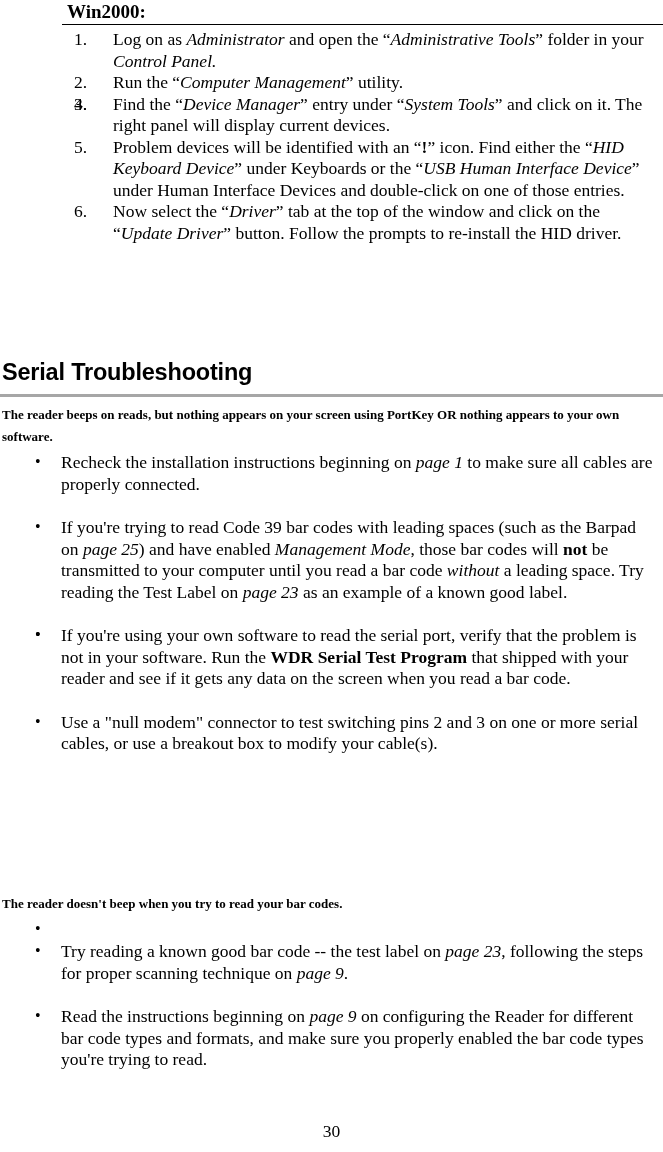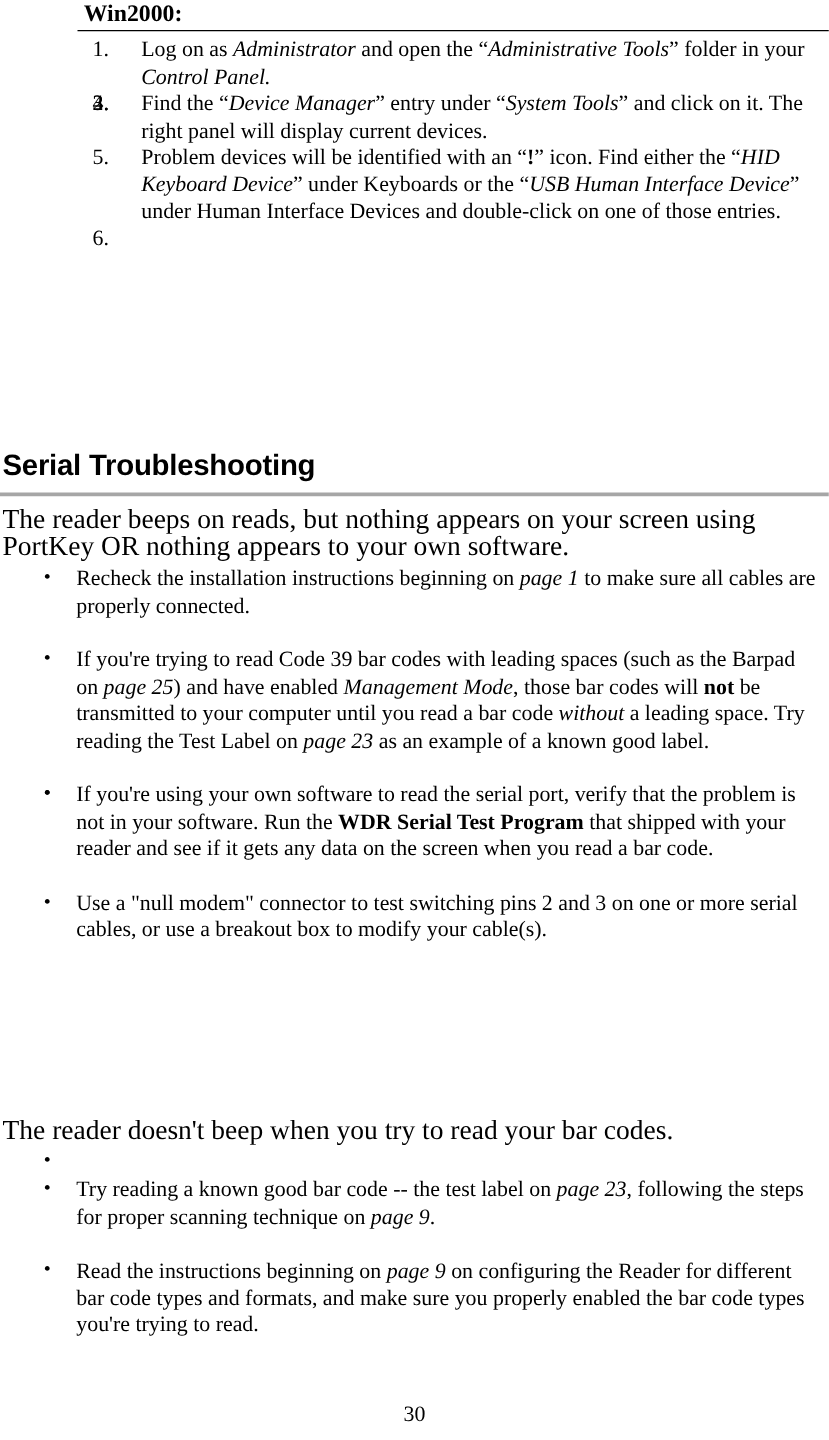--- a/index.html
+++ b/index.html
@@ -85,22 +85,22 @@
     top: 394px;
     width: 663px;
     height: 3px;
     background: #a6a6a6;
   }
 
   .q-head {
     position: absolute;
     left: 2px;
     width: 655px;
-    font-weight: normal;
-    font-size: 22px;
+    font-weight: bold;
+    font-size: 13px;
     line-height: 22px;
   }
   .q-head.q1 { top: 404px; }
   .q-head.q2 { top: 893px; }
 
   ul.bullets {
     position: absolute;
     left: 2px;
     width: 655px;
     margin: 0;
@@ -144,25 +144,25 @@
 <body>
 
 <div class="page">
 
   <div class="win-head">Win2000:</div>
 
   <div class="rule-thin"></div>
 
   <ol class="numlist">
       <li><span class="num">1.</span><span>Log on as <i>Administrator</i> and open the “<i>Administrative Tools</i>” folder in your <i>Control Panel.</i></span></li>
-      <li><span class="num">2.</span></li>
+      <li><span class="num">2.</span><span>Run the “<i>Computer Management</i>” utility.</span></li>
       <li><span class="num">3.</span></li>
       <li><span class="num">4.</span><span>Find the “<i>Device Manager</i>” entry under “<i>System Tools</i>” and click on it. The right panel will display current devices.</span></li>
       <li><span class="num">5.</span><span>Problem devices will be identified with an “<b>!</b>” icon. Find either the “<i>HID Keyboard Device</i>” under Keyboards or the “<i>USB Human Interface Device</i>” under Human Interface Devices and double-click on one of those entries.</span></li>
-      <li><span class="num">6.</span></li>
+      <li><span class="num">6.</span><span>Now select the “<i>Driver</i>” tab at the top of the window and click on the “<i>Update Driver</i>” button. Follow the prompts to re-install the HID driver.</span></li>
     </ol>
 
   <div class="sec-head">Serial Troubleshooting</div>
 
   <div class="rule-gray"></div>
 
   <div class="q-head q1">The reader beeps on reads, but nothing appears on your screen using PortKey OR nothing appears to your own software.</div>
 
   <ul class="bullets b1">
       <li><span class="dot">•</span><span>Recheck the installation instructions beginning on <i>page 1</i> to make sure all cables are properly connected.</span></li>

